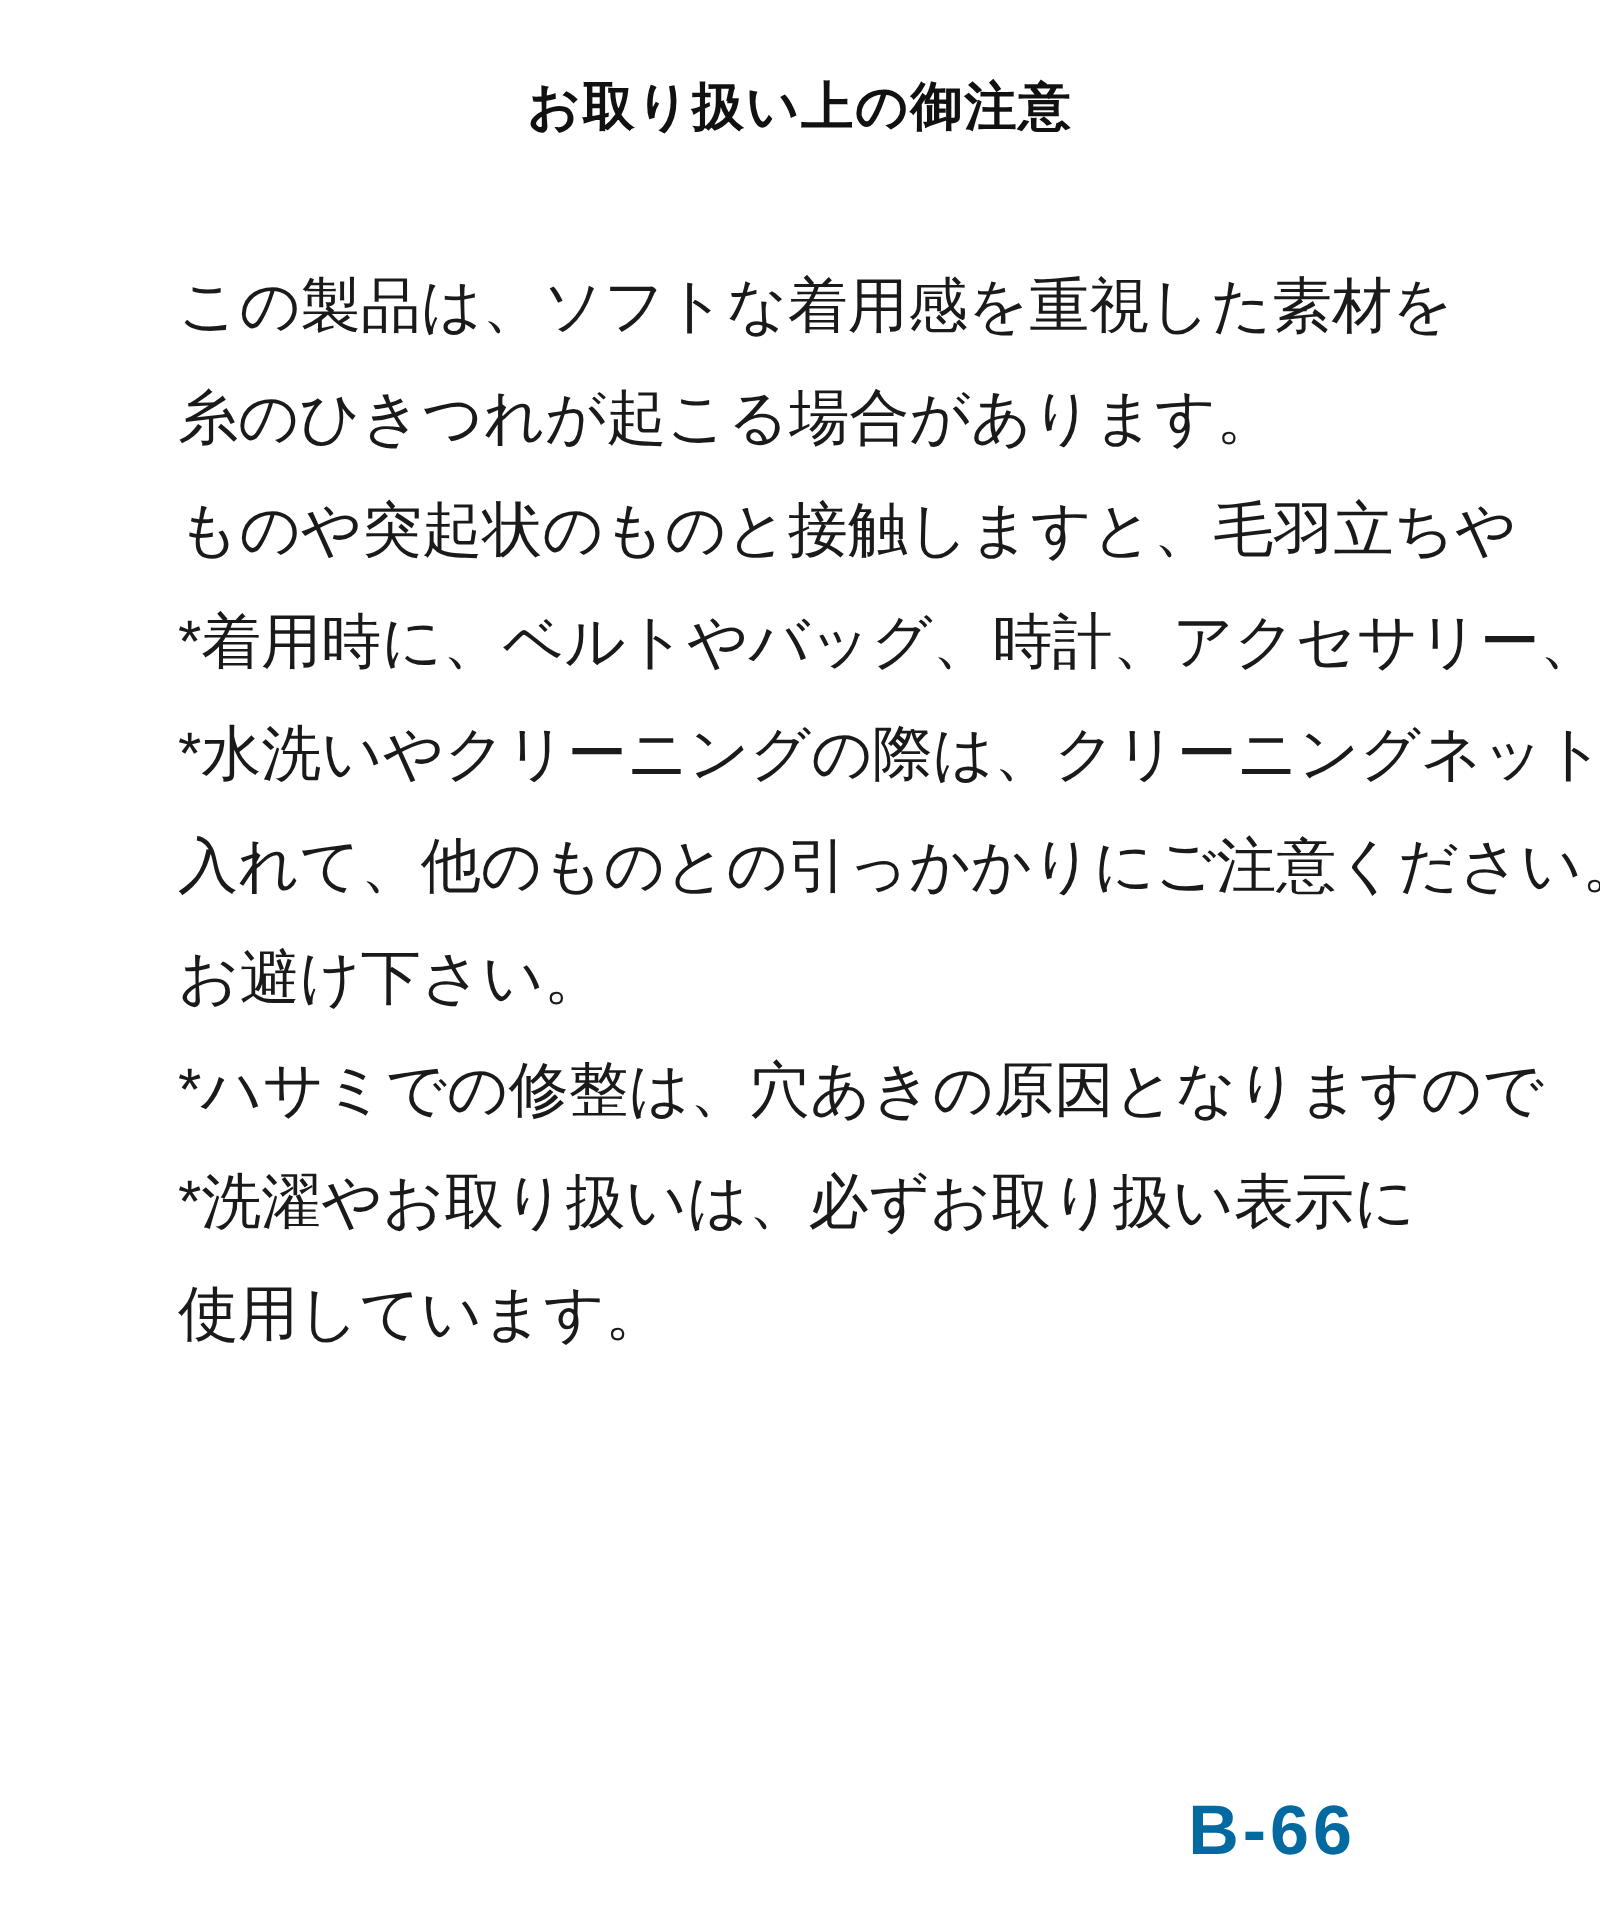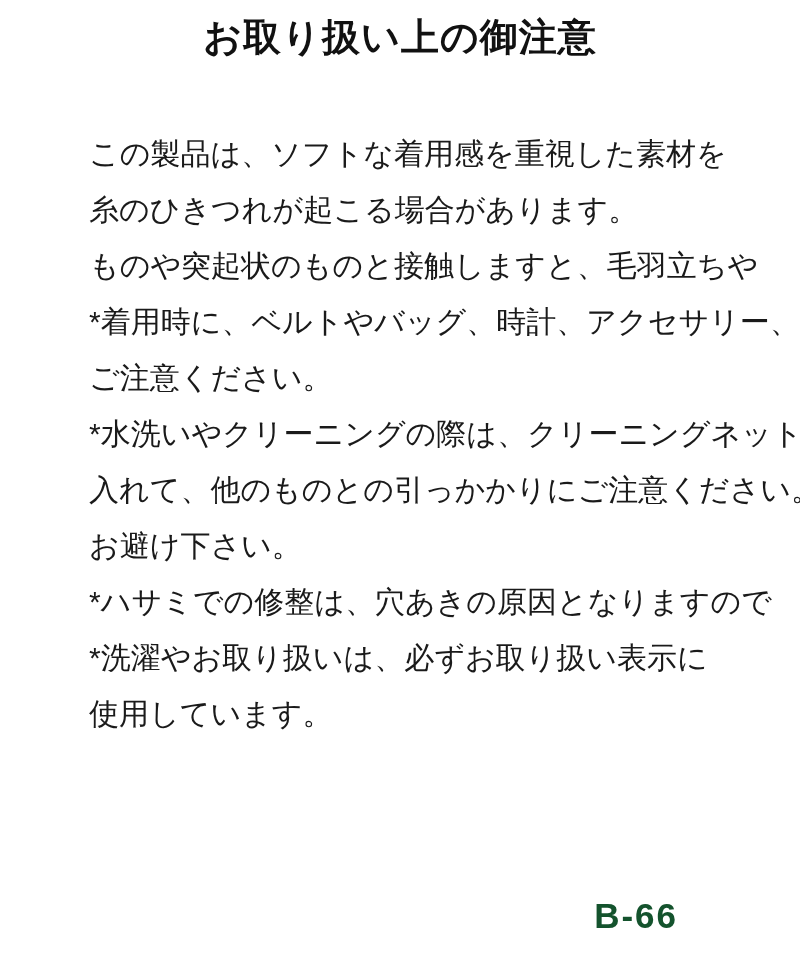--- a/index.html
+++ b/index.html
@@ -11,26 +11,26 @@
     position: relative;
     width: 800px;
     height: 960px;
     background: #ffffff;
     color: #111111;
     font-family: "Liberation Sans", "DejaVu Sans", sans-serif;
     overflow: hidden;
   }
   .title {
     position: absolute;
-    top: 12px;
+    top: 36px;
     left: 0;
     width: 100%;
     margin: 0;
     text-align: center;
-    font-size: 38px;
+    font-size: 26px;
     font-weight: bold;
     letter-spacing: 1px;
     color: #111111;
   }
   .notice-body {
     position: absolute;
     top: 126px;
     left: 89px;
     width: 640px;
   }
@@ -41,36 +41,35 @@
     white-space: nowrap;
     color: #1a1a1a;
   }
   .page-code {
     position: absolute;
     right: 122px;
     bottom: 24px;
     font-size: 35px;
     font-weight: bold;
     letter-spacing: 2px;
-    color: #14532d;
+    color: #0369a1;
   }
 </style>
 </head>
 <body>
 
 <div class="sheet">
 
   <h1 class="title">お取り扱い上の御注意</h1>
 
   <div class="notice-body">
     <p class="notice-line">この製品は、ソフトな着用感を重視した素材を</p>
     <p class="notice-line">糸のひきつれが起こる場合があります。</p>
     <p class="notice-line">ものや突起状のものと接触しますと、毛羽立ちや</p>
     <p class="notice-line">*着用時に、ベルトやバッグ、時計、アクセサリー、</p>
-    <p class="notice-line">ご注意ください。</p>
     <p class="notice-line">*水洗いやクリーニングの際は、クリーニングネットに</p>
     <p class="notice-line">入れて、他のものとの引っかかりにご注意ください。</p>
     <p class="notice-line">お避け下さい。</p>
     <p class="notice-line">*ハサミでの修整は、穴あきの原因となりますので</p>
     <p class="notice-line">*洗濯やお取り扱いは、必ずお取り扱い表示に</p>
     <p class="notice-line">使用しています。</p>
   </div>
 
   <div class="page-code">B-66</div>
 

